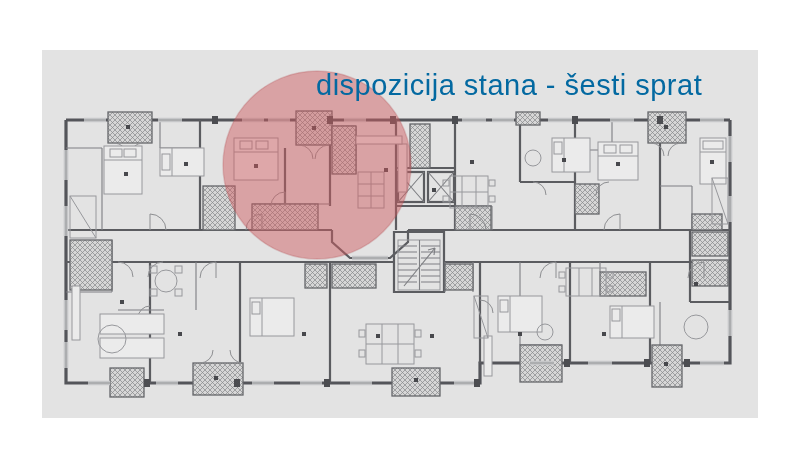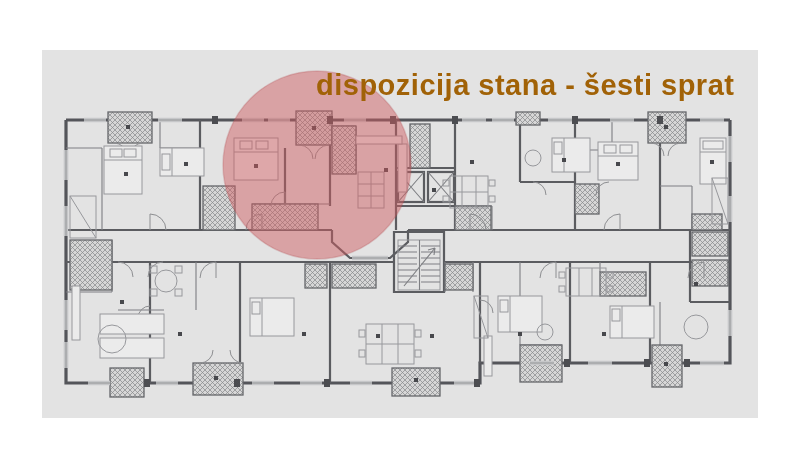--- a/index.html
+++ b/index.html
@@ -5,22 +5,22 @@
   html,body{margin:0;padding:0;}
   body{
     width:800px;height:472px;background:#ffffff;
     font-family:"Liberation Sans","DejaVu Sans",sans-serif;
     position:relative;overflow:hidden;
   }
   .stage{position:absolute;left:0;top:0;width:800px;height:472px;}
   svg{position:absolute;left:0;top:0;}
   .page-title{
     position:absolute;left:316px;top:70px;
-    font-size:29px;line-height:1.05;font-weight:700;
-    color:#a16207;letter-spacing:0.5px;white-space:nowrap;
+    font-size:29px;line-height:1.05;font-weight:400;
+    color:#0369a1;letter-spacing:0.5px;white-space:nowrap;
     z-index:5;
   }
   
   .w3{stroke:#54555a;stroke-width:3.2;fill:none;}
   .w2{stroke:#5b5c60;stroke-width:2.2;fill:none;}
   .w1{stroke:#7e7f83;stroke-width:1.1;fill:none;}
   .win{stroke:#c6c7c9;stroke-width:4.6;fill:none;}
   .winl{stroke:#8d8e91;stroke-width:0.9;fill:none;}
   .arc{stroke:#8d8e91;stroke-width:1;fill:none;}
   .f{stroke:#97989c;stroke-width:1;fill:#ebebeb;}

